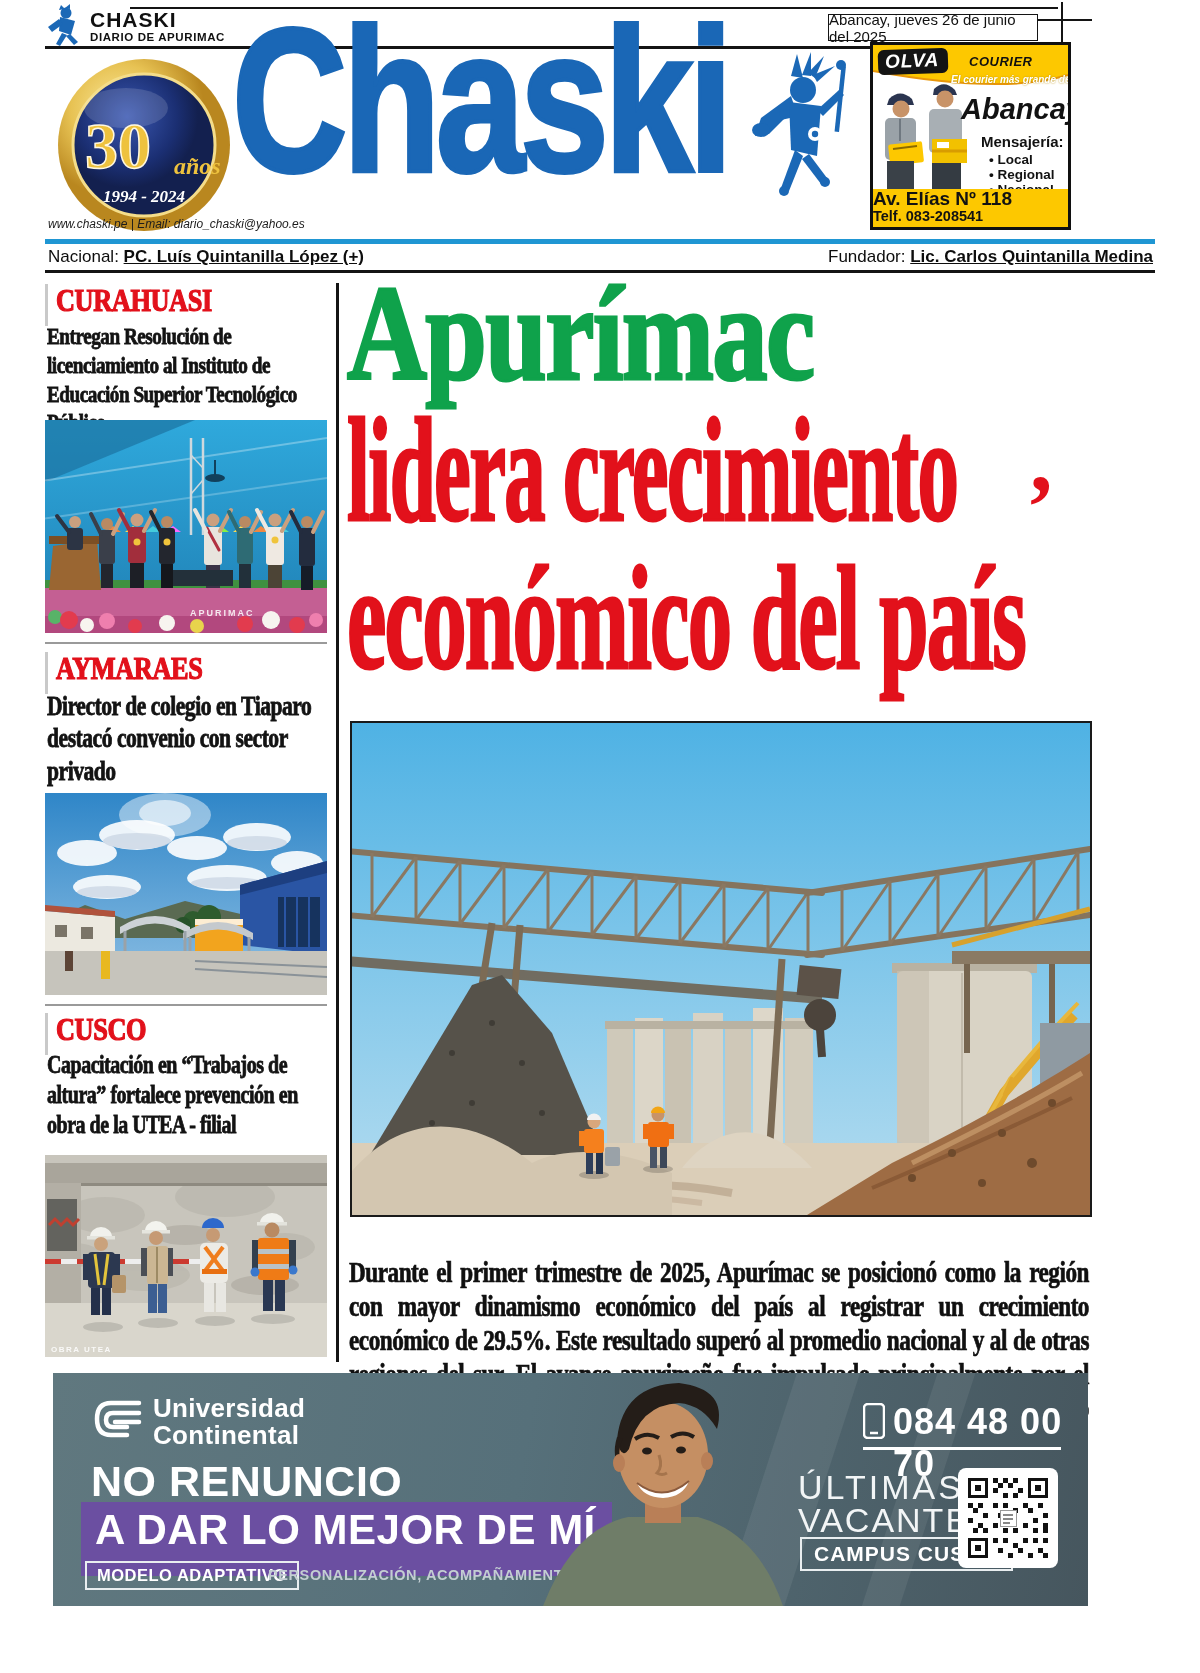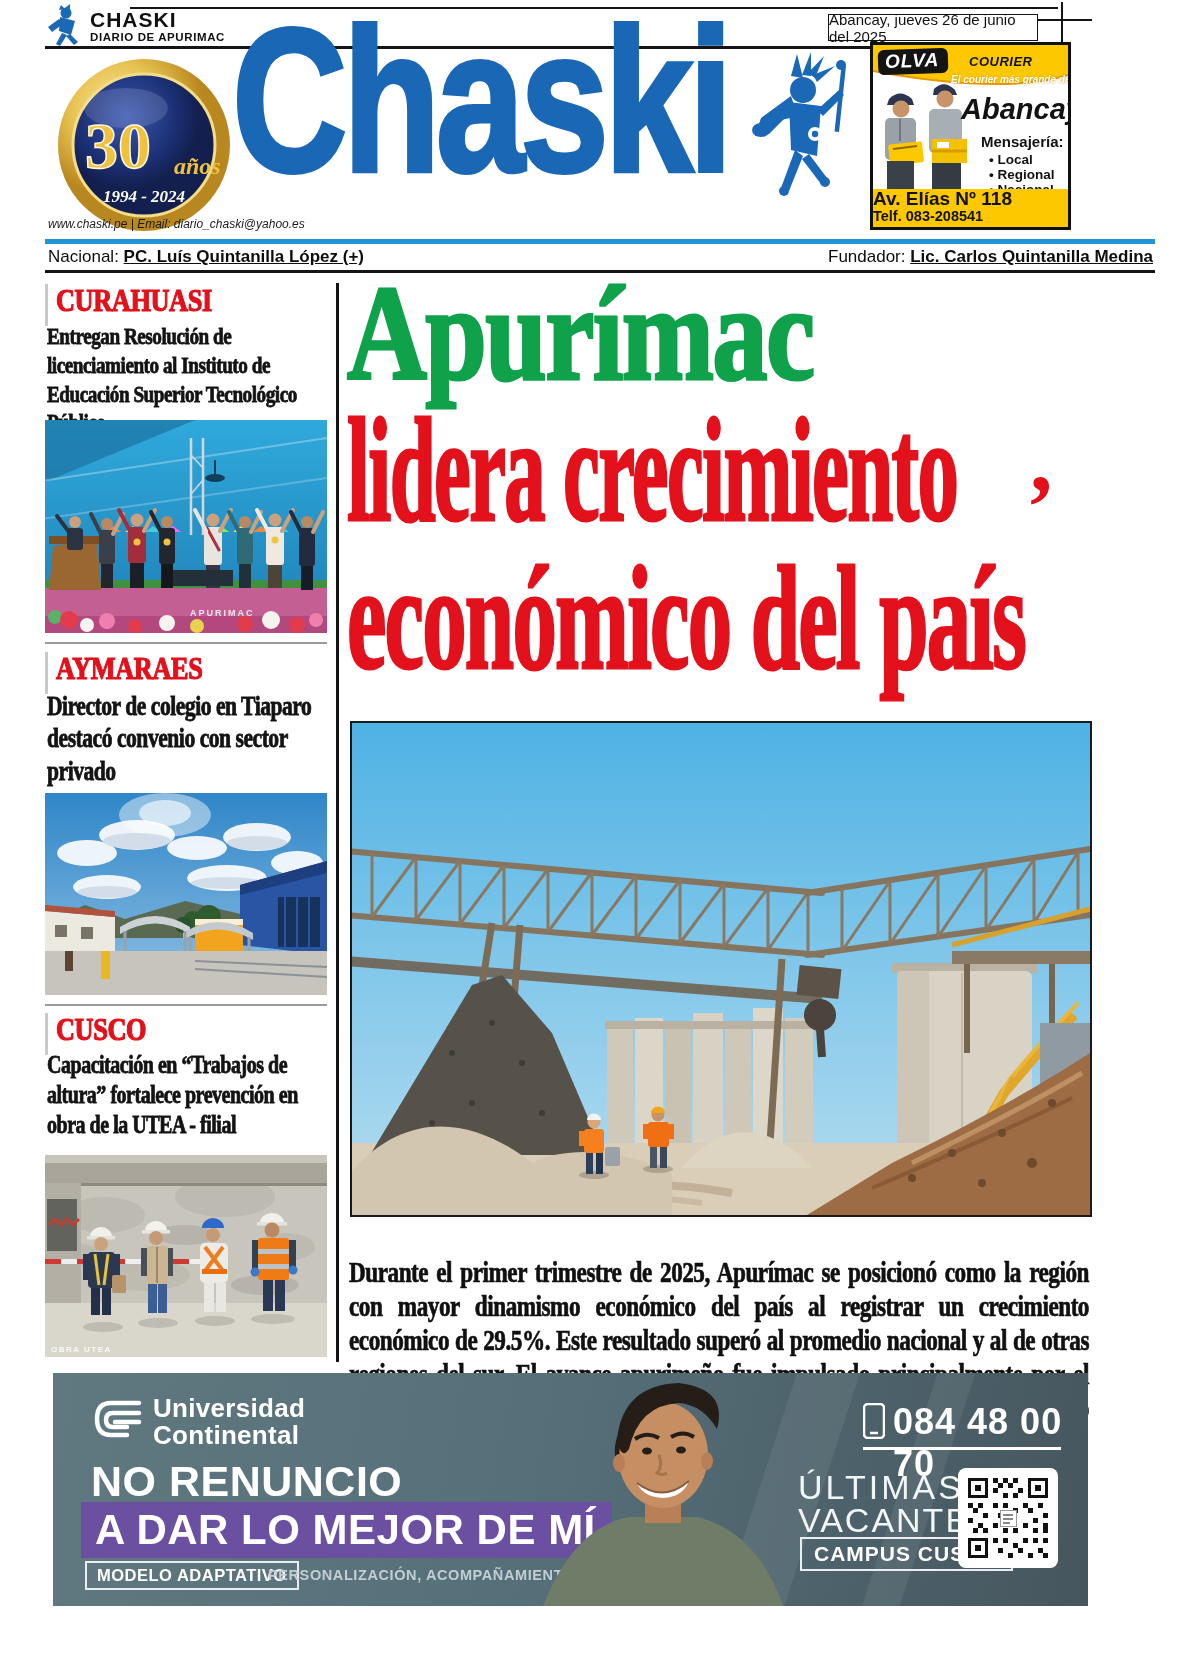--- a/index.html
+++ b/index.html
@@ -57,21 +57,21 @@
   .bodytext{position:absolute;left:349px;top:1226px;width:925px;font-family:"Liberation Serif",serif;font-weight:700;
             font-size:29px;line-height:34px;text-align:justify;letter-spacing:-.6px;color:#101010;
             transform:scaleX(.8);transform-origin:0 0;-webkit-text-stroke:.7px #101010;}
   
   .bigad{position:absolute;left:53px;top:1373px;width:1035px;height:233px;overflow:hidden;
          background:linear-gradient(100deg,#60787f 0%,#56707a 45%,#46565e 100%);}
   .bigad .streak{position:absolute;width:60px;height:400px;background:rgba(255,255,255,.07);transform:rotate(18deg);}
   .uc-name{position:absolute;left:100px;top:22px;color:#fff;font-size:26px;font-weight:600;line-height:27px;letter-spacing:.3px;}
   .ad-h1{position:absolute;left:38px;top:84px;color:#fff;font-size:43px;font-weight:800;letter-spacing:.5px;}
   .ad-h2{position:absolute;left:28px;top:129px;background:#6b4fa1;color:#fff;font-size:42px;font-weight:800;
-         padding:4px 16px 4px 14px;letter-spacing:.5px;}
+         padding:4px 16px 22px 14px;letter-spacing:.5px;}
   .ad-badge{position:absolute;left:32px;top:188px;border:2px solid #e9eef0;color:#fff;font-size:16.5px;font-weight:800;
             padding:3px 10px;letter-spacing:.5px;}
   .ad-badge-note{position:absolute;left:215px;top:194px;color:#c3ced2;font-size:14.5px;font-weight:700;letter-spacing:.6px;}
   .ad-phone{position:absolute;left:840px;top:28px;color:#fff;font-size:36px;font-weight:700;letter-spacing:1px;}
   .ad-underline{position:absolute;left:810px;top:74px;width:198px;height:3px;background:#fff;}
   .ad-cta{position:absolute;left:745px;color:#f2f5f6;font-weight:500;font-size:34px;letter-spacing:3px;}
   .ad-campus{position:absolute;left:747px;top:164px;border:2px solid #e9eef0;color:#fff;font-size:21px;font-weight:700;
              padding:3px 12px;letter-spacing:1px;}
   .qr-box{position:absolute;left:905px;top:95px;width:100px;height:100px;background:#fff;border-radius:8px;}
   .wm{font-family:"Liberation Sans",sans-serif;font-weight:700;fill:#ffffff;opacity:.85;}

